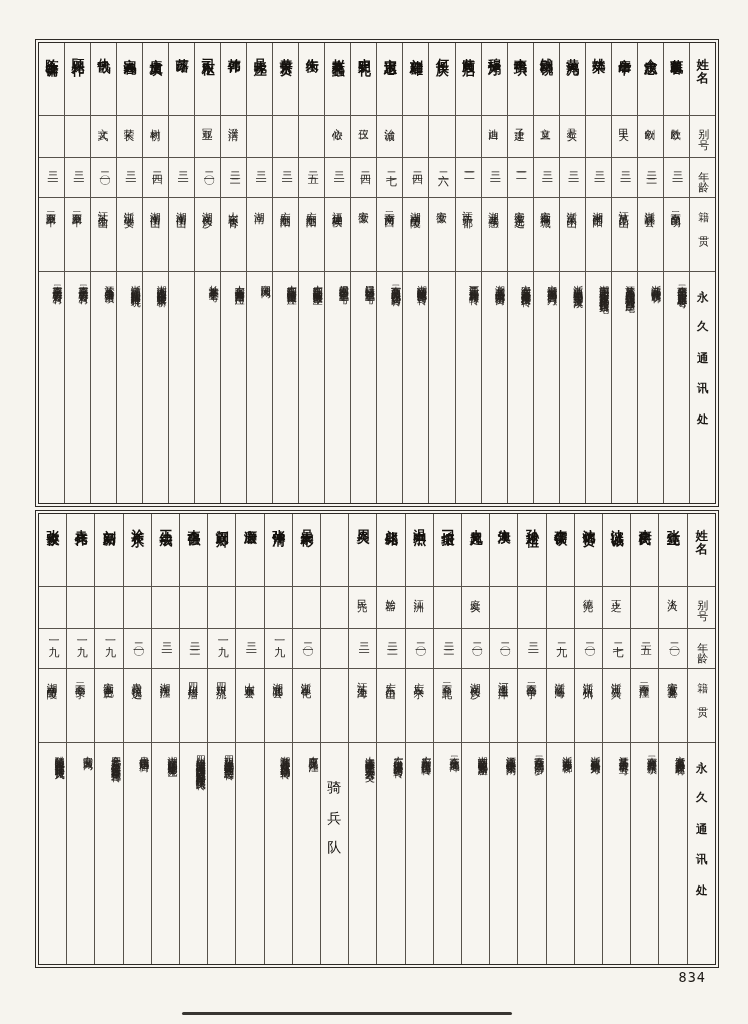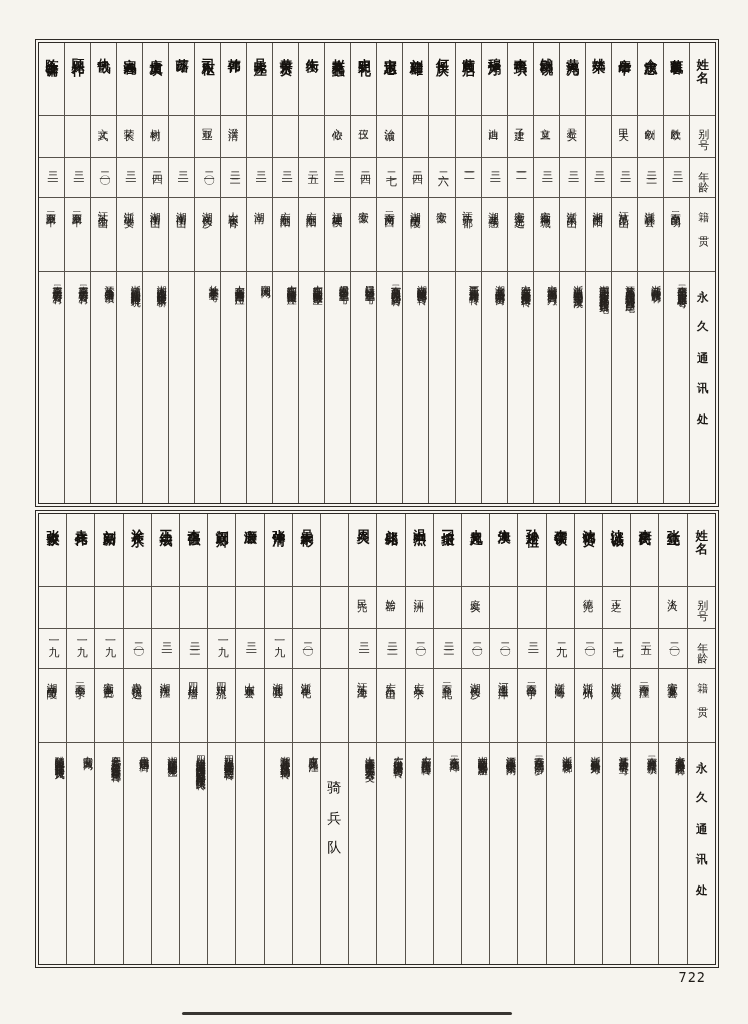--- a/index.html
+++ b/index.html
@@ -813,15 +813,15 @@
           <span class="vtxt t-age">年龄</span>
         </div>
         <div class="band b-native">
           <span class="vtxt t-native">籍贯</span>
         </div>
         <div class="band b-addr-flex">
           <span class="t-addr-head">永久通讯处</span>
         </div>
       </div>
     </div>
-  <div class="page-num">722</div>
+  <div class="page-num">834</div>
   <div class="artifact"></div>
 </div>
 
 </body></html>

